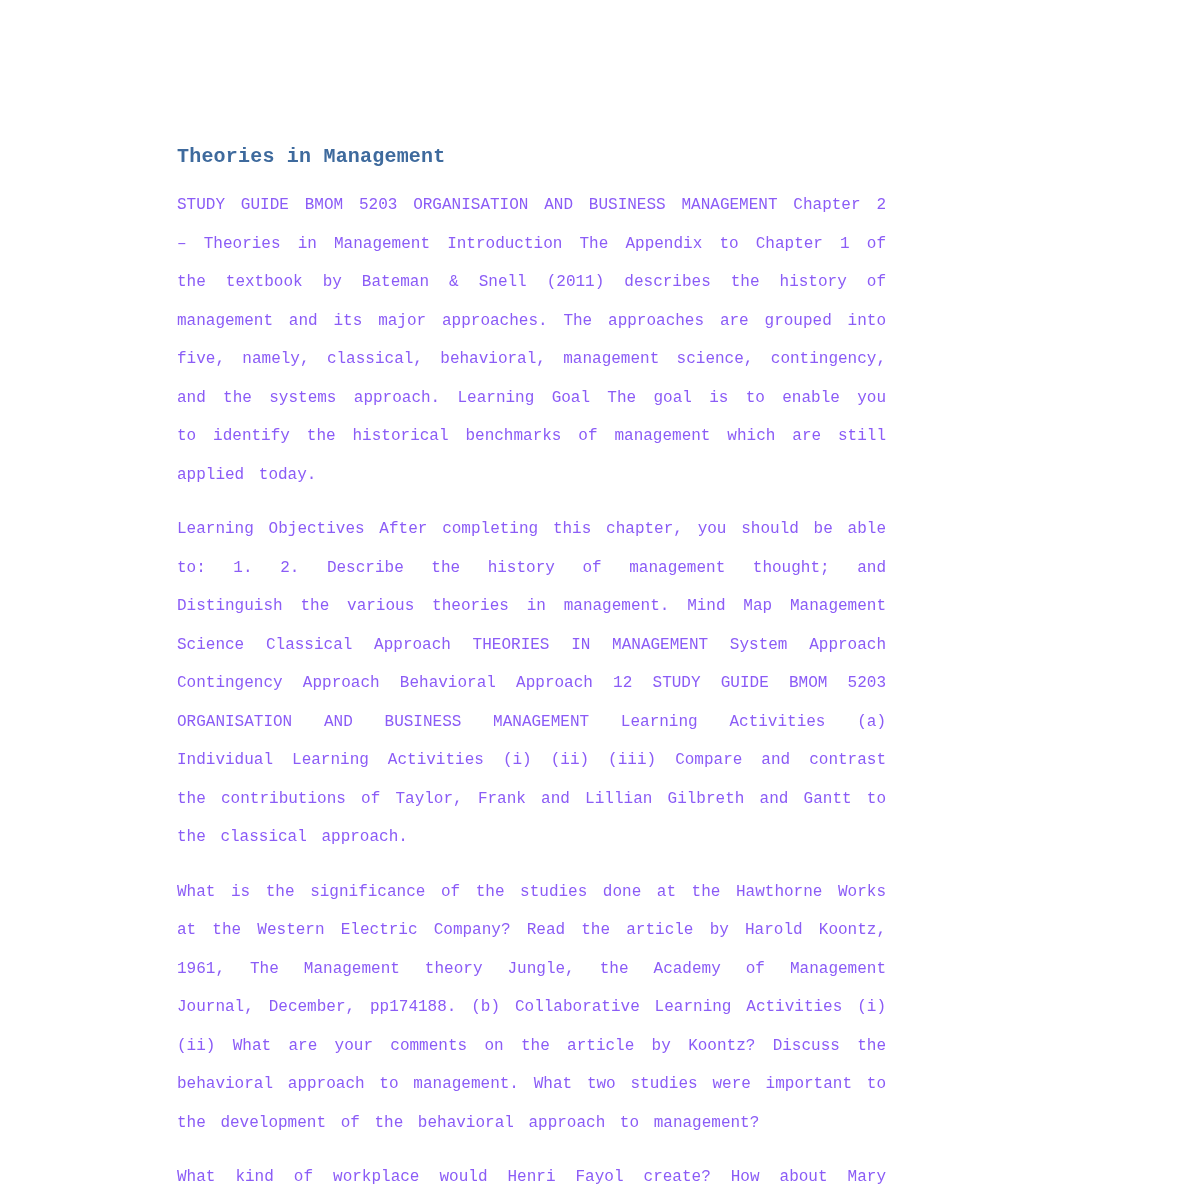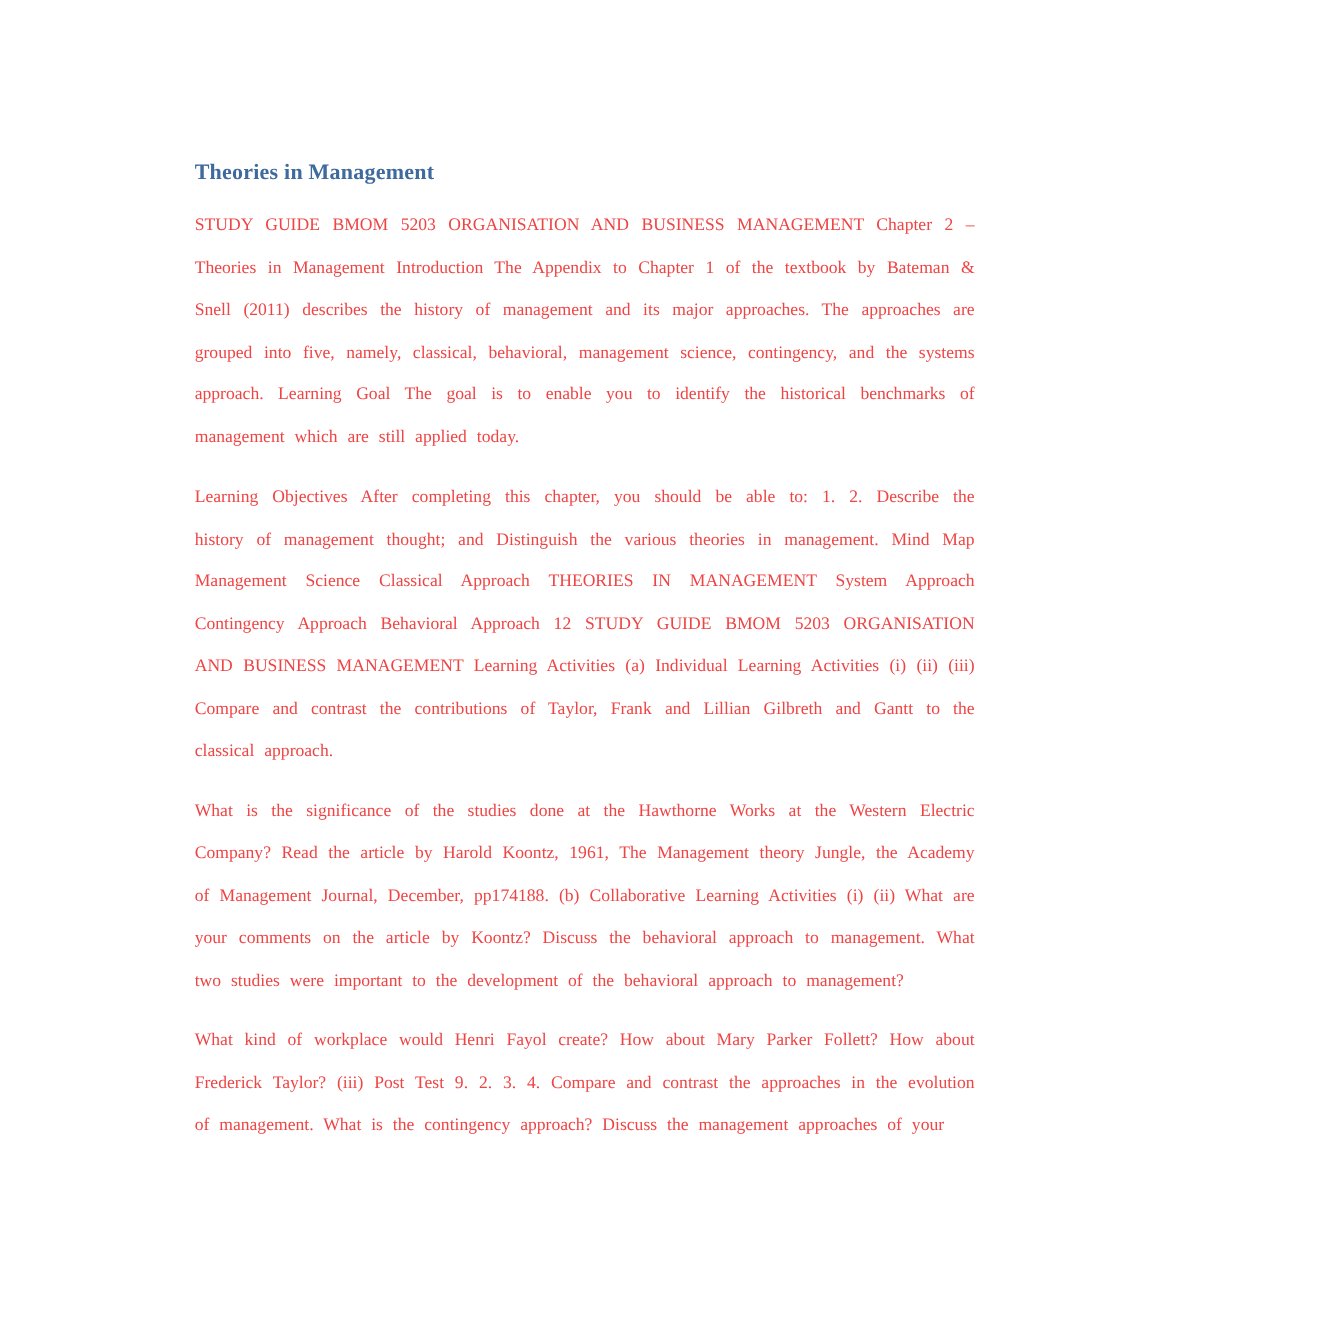--- a/index.html
+++ b/index.html
@@ -11,35 +11,35 @@
     width: 1200px;
     height: 1200px;
     overflow: hidden;
   }
   .page {
     box-sizing: border-box;
     width: 1064px;
     height: 1200px;
     padding: 144px 178px 0 177px;
     background: #ffffff;
-    font-family: Liberation Serif, serif;
+    font-family: Liberation Mono, monospace;
   }
   .doc-title {
     margin: 0 0 16px 0;
     font-size: 20px;
     line-height: 26px;
     font-weight: bold;
     color: #3e6a9d;
     letter-spacing: 0.2px;
   }
   .doc-paragraph {
     margin: 0 0 16px 0;
     font-size: 16px;
     line-height: 38.5px;
-    color: #ef4444;
+    color: #8b5cf6;
     text-align: justify;
     word-spacing: 5px;
   }
 </style>
 </head>
 <body>
 
 <div class="page">
   <h1 class="doc-title">Theories in Management</h1>
 

